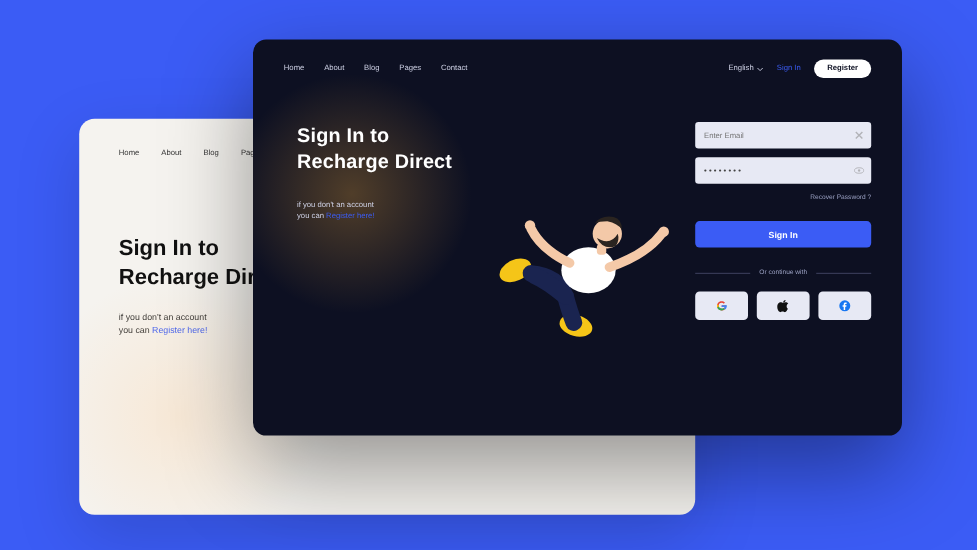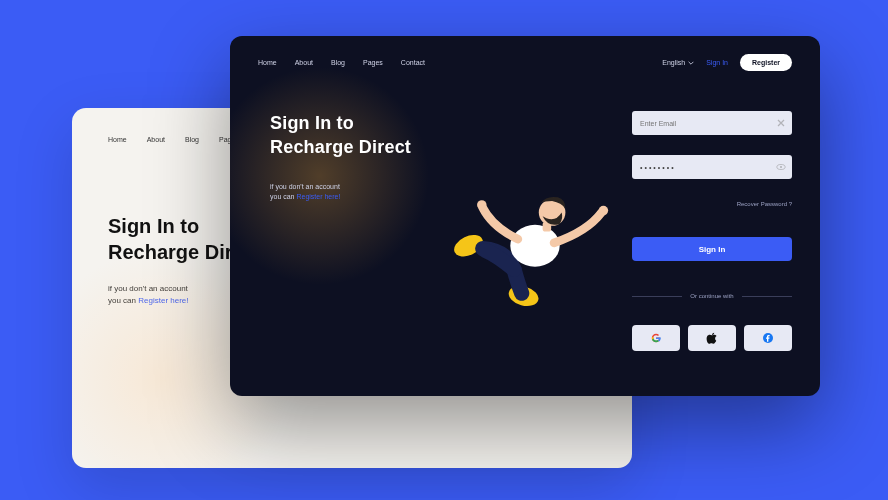--- a/index.html
+++ b/index.html
@@ -149,21 +149,21 @@
       width: 190px;
       height: 180px;
       pointer-events: none;
     }
 
     .front-right {
       margin-left: auto;
       width: 160px;
       display: flex;
       flex-direction: column;
-      gap: 20px;
+      gap: 8px;
       position: relative;
       z-index: 2;
     }
     .field {
       position: relative;
       width: 100%;
     }
     .field input {
       width: 100%;
       height: 24px;

